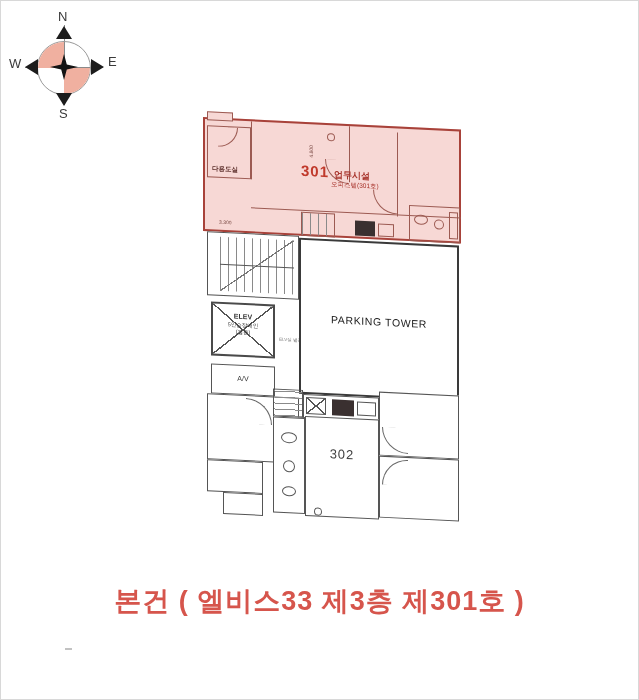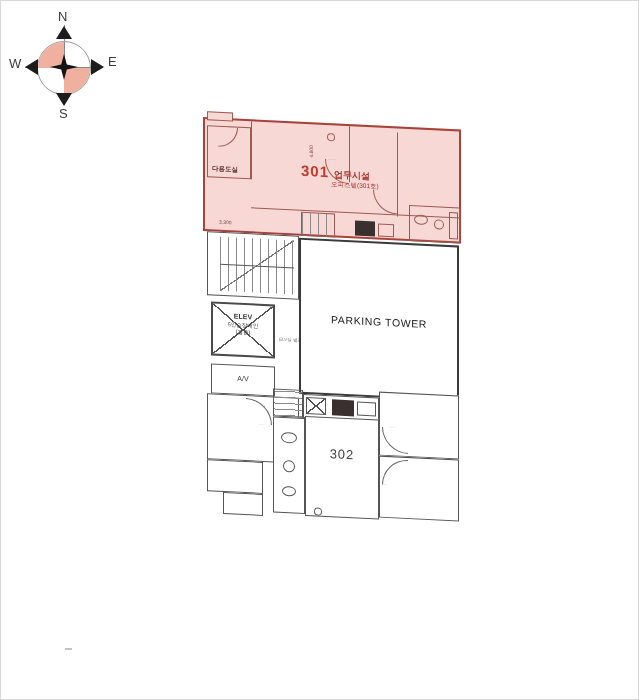--- a/index.html
+++ b/index.html
@@ -164,15 +164,16 @@
     </div>
     <div class="room" style="left:176px;top:266px;width:80px;height:64px;">
       <div class="arc dark bl" style="left:2px;top:34px;width:26px;height:26px;"></div>
     </div>
     <div class="room" style="left:176px;top:330px;width:80px;height:62px;">
       <div class="arc dark tl" style="left:2px;top:2px;width:26px;height:26px;"></div>
     </div>
 
   </div>
 
+  <div class="caption">본건 ( 엘비스33 제3층 제301호 )</div>
 
   <div class="artifact"></div>
 </div>
 
 </body></html>

